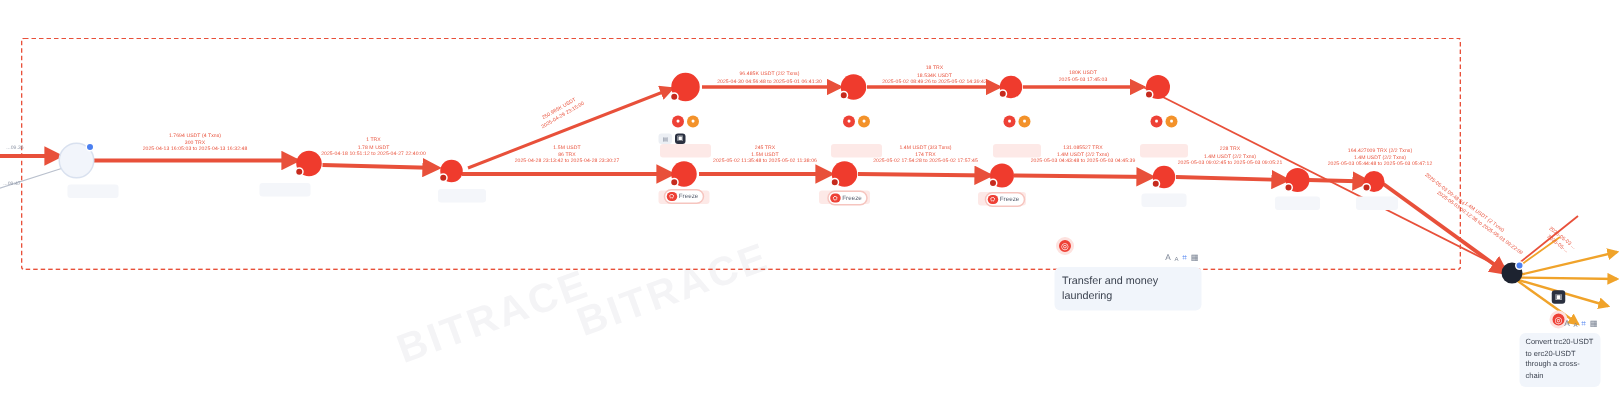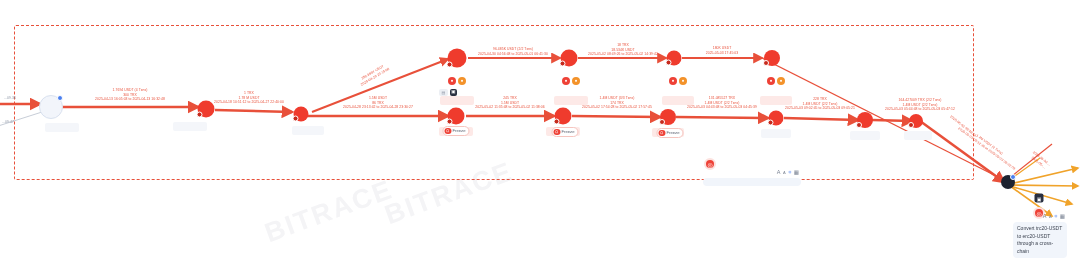--- a/index.html
+++ b/index.html
@@ -394,20 +394,21 @@
   <div class="pin" style="left:710px; top:164px;">
     <span>◎</span>
   </div>
   <div class="callout" style="left:703px; top:178px; width:98px;">
     <div class="callout-toolbar">
       <span class="tb-ico">A</span>
       <span class="tb-ico" style="font-size:4px;">A</span>
       <span class="tb-ico blue">⌗</span>
       <span class="tb-ico">▦</span>
     </div>
+    <div>Transfer and money laundering</div>
   </div>
 
   <div class="mini-sq" style="left:1039px; top:198px;">
     <span>▣</span>
   </div>
   <div class="pin" style="left:1039px; top:213px;">
     <span>◎</span>
   </div>
   <div class="callout small" style="left:1013px; top:222px; width:54px;">
     <div class="callout-toolbar">

